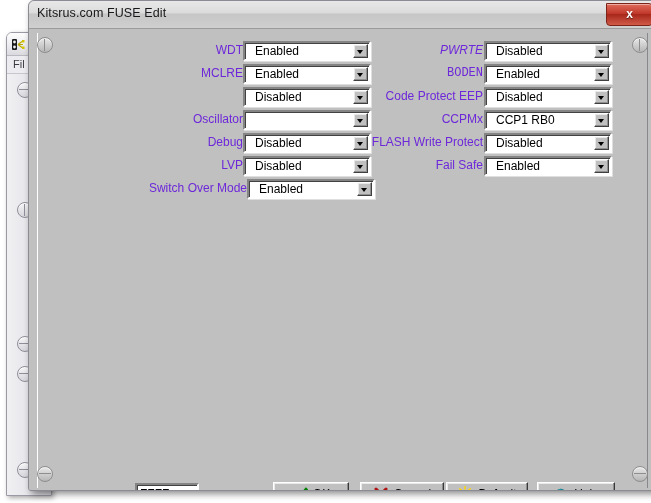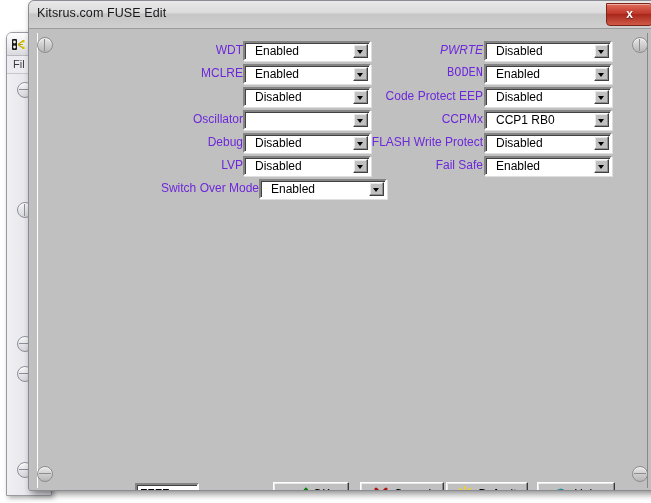--- a/index.html
+++ b/index.html
@@ -397,21 +397,21 @@
       </div>
 
       <div class="fuse-row" style="left:40px; top:127px; width:334px;">
         <div class="fuse-label" style="right:160px;">LVP</div>
         <div class="combo" style="left:174px;">
           <div class="combo-text">Disabled</div>
           <div class="combo-arrow"></div>
         </div>
       </div>
 
-      <div class="fuse-row" style="left:56px; top:150px; width:334px;">
+      <div class="fuse-row" style="left:44px; top:150px; width:334px;">
         <div class="fuse-label" style="right:160px;">Switch Over Mode</div>
         <div class="combo" style="left:174px;">
           <div class="combo-text">Enabled</div>
           <div class="combo-arrow"></div>
         </div>
       </div>
 
       <div class="fuse-row" style="left:290px; top:12px; width:310px;">
         <div class="fuse-label" style="right:146px;font-style:italic;">PWRTE</div>
         <div class="combo" style="left:165px;">

